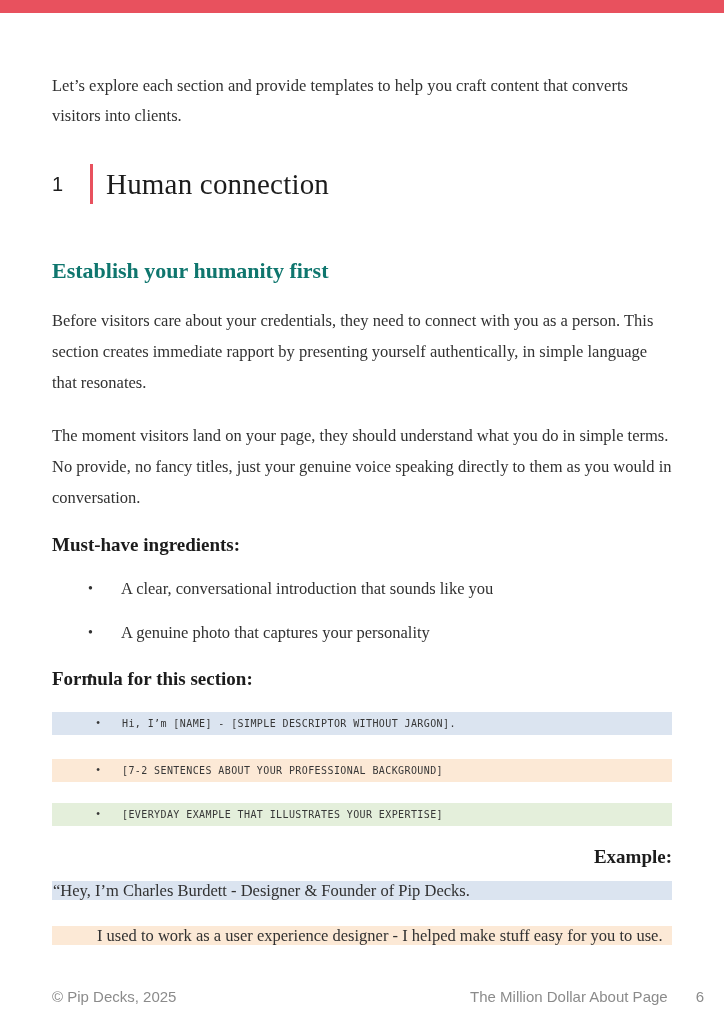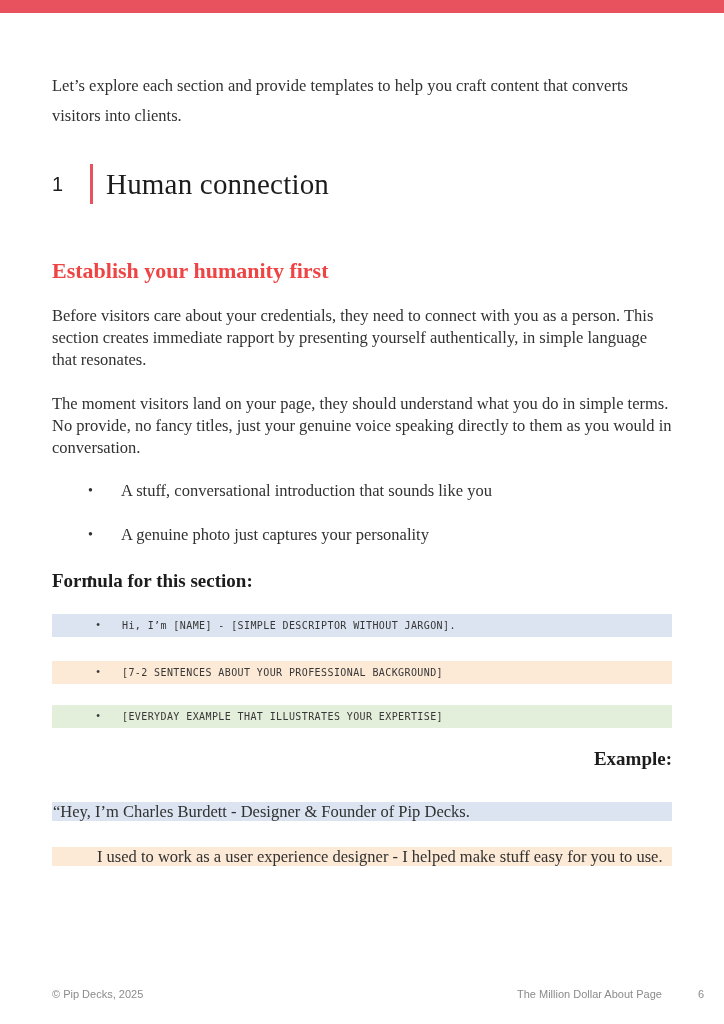--- a/index.html
+++ b/index.html
@@ -32,25 +32,25 @@
   }
   .sec-bar { width: 3px; height: 40px; flex: 0 0 3px; margin-right: 13px; }
   .sec-title {
     margin: 0; font-size: 29px; font-weight: 400;
     color: #1c1c1c; letter-spacing: 0.2px;
   }
 
   h2.sub-title {
     margin: 52px 0 0 0;
     font-size: 22px; line-height: 28px; font-weight: 700;
-    color: #ef4444;
+    color: #0f766e;
   }
   .body-p {
     margin: 22px 0 0 0;
-    font-size: 16.5px; line-height: 22px;
+    font-size: 16.5px; line-height: 31px;
     color: #313131;
   }
   .body-p.first { margin-top: 20px; }
 
   h3.minor {
     margin: 20px 0 0 0;
     font-size: 19px; line-height: 24px; font-weight: 700;
     color: #1c1c1c;
   }
   h3.example-h { margin-top: 19px; text-align: right; }
@@ -92,30 +92,30 @@
   }
 
   .ex-row {
     margin-top: 26px;
     height: 19px; line-height: 19px;
     padding-left: 1px; box-sizing: border-box;
     font-size: 16.5px;
     color: #313131;
     white-space: nowrap;
   }
-  .ex-row.first { margin-top: 31px; }
+  .ex-row.first { margin-top: 12px; }
 
   footer {
     position: absolute;
     left: 52px; right: 20px; top: 988px;
     display: flex; justify-content: space-between; align-items: flex-end;
     font-family: "Liberation Sans", sans-serif;
-    font-size: 11px; color: #8b8b8b;
+    font-size: 15px; color: #8b8b8b;
   }
-  .footer-right { display: flex; gap: 36px; align-items: baseline; }
+  .footer-right { display: flex; gap: 28px; align-items: baseline; }
 </style>
 </head>
 <body>
 
 <div class="page">
 
   <div class="topbar" style="background-color: rgb(232, 81, 94);"></div>
 
   <main class="content">
 
@@ -125,29 +125,30 @@
       <span class="sec-num">1</span>
       <span class="sec-bar" style="background-color: rgb(232, 81, 94);"></span>
       <h1 class="sec-title">Human connection</h1>
     </div>
 
     <h2 class="sub-title">Establish your humanity first</h2>
 
     <p class="body-p first">Before visitors care about your credentials, they need to connect with you as a person. This section creates immediate rapport by presenting yourself authentically, in simple language that resonates.</p>
     <p class="body-p">The moment visitors land on your page, they should understand what you do in simple terms. No provide, no fancy titles, just your genuine voice speaking directly to them as you would in conversation.</p>
 
+    <h3 class="minor">Must-have ingredients:</h3>
 
     <ul class="ingredients">
       <li>
         <span class="bullet">•</span>
-        <span>A stuff, conversational introduction that sounds like you</span>
+        <span>A clear, conversational introduction that sounds like you</span>
       </li>
       <li>
         <span class="bullet">•</span>
-        <span>A genuine photo just captures your personality</span>
+        <span>A genuine photo that captures your personality</span>
       </li>
       <li>
         <span class="bullet">•</span>
       </li>
       <li>
         <span class="bullet">•</span>
       </li>
     </ul>
 
     <h3 class="minor">Formula for this section:</h3>

